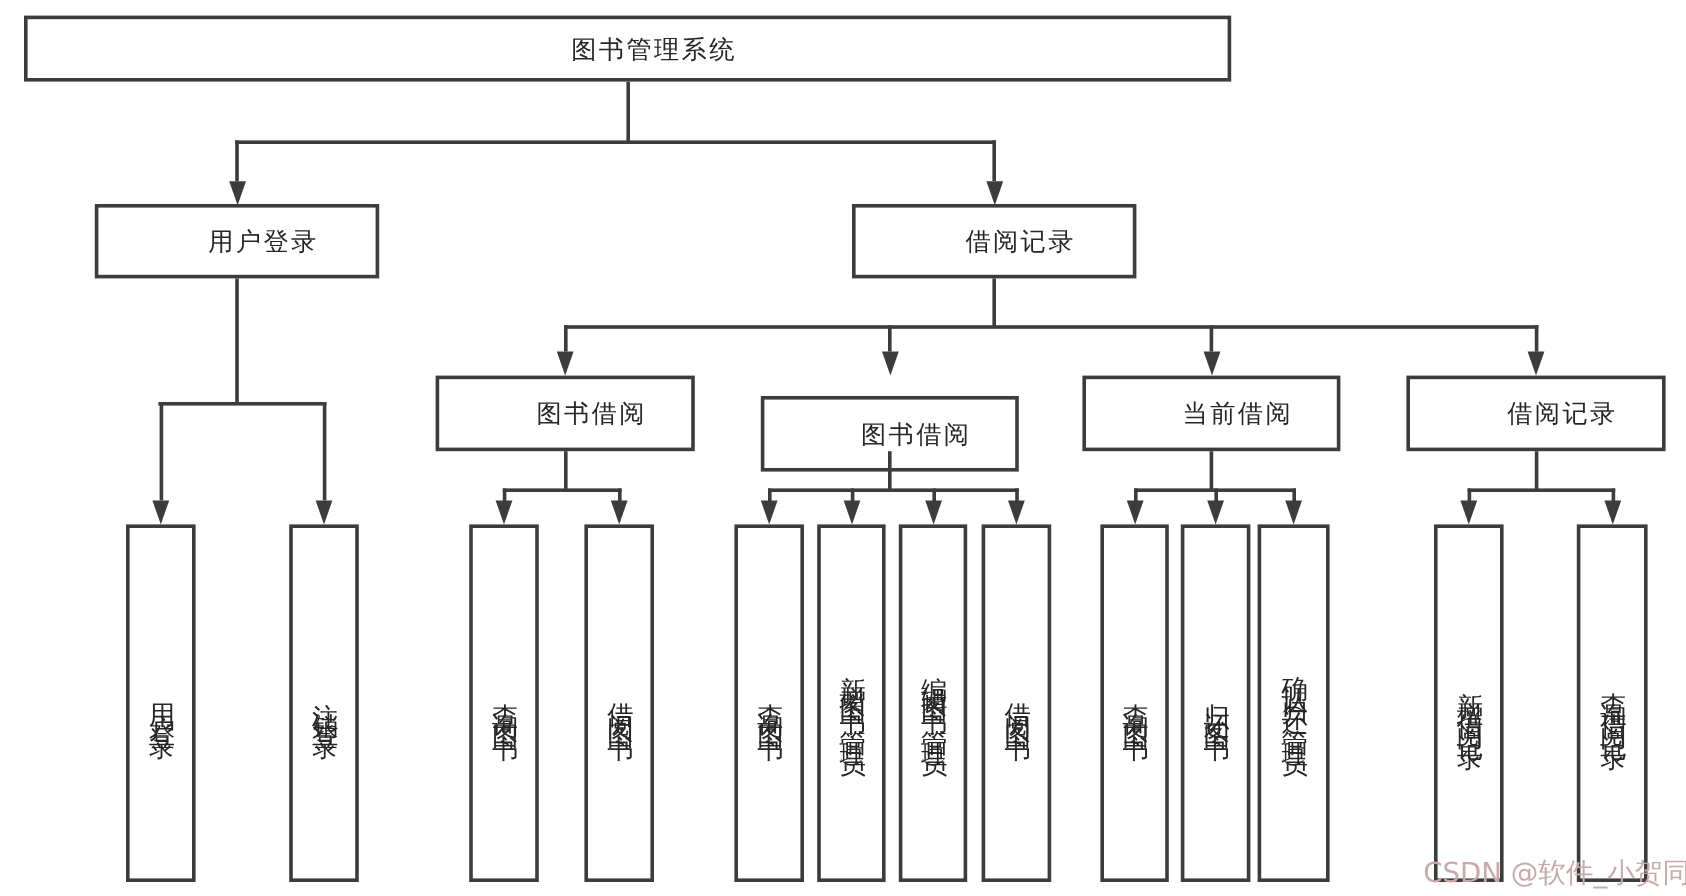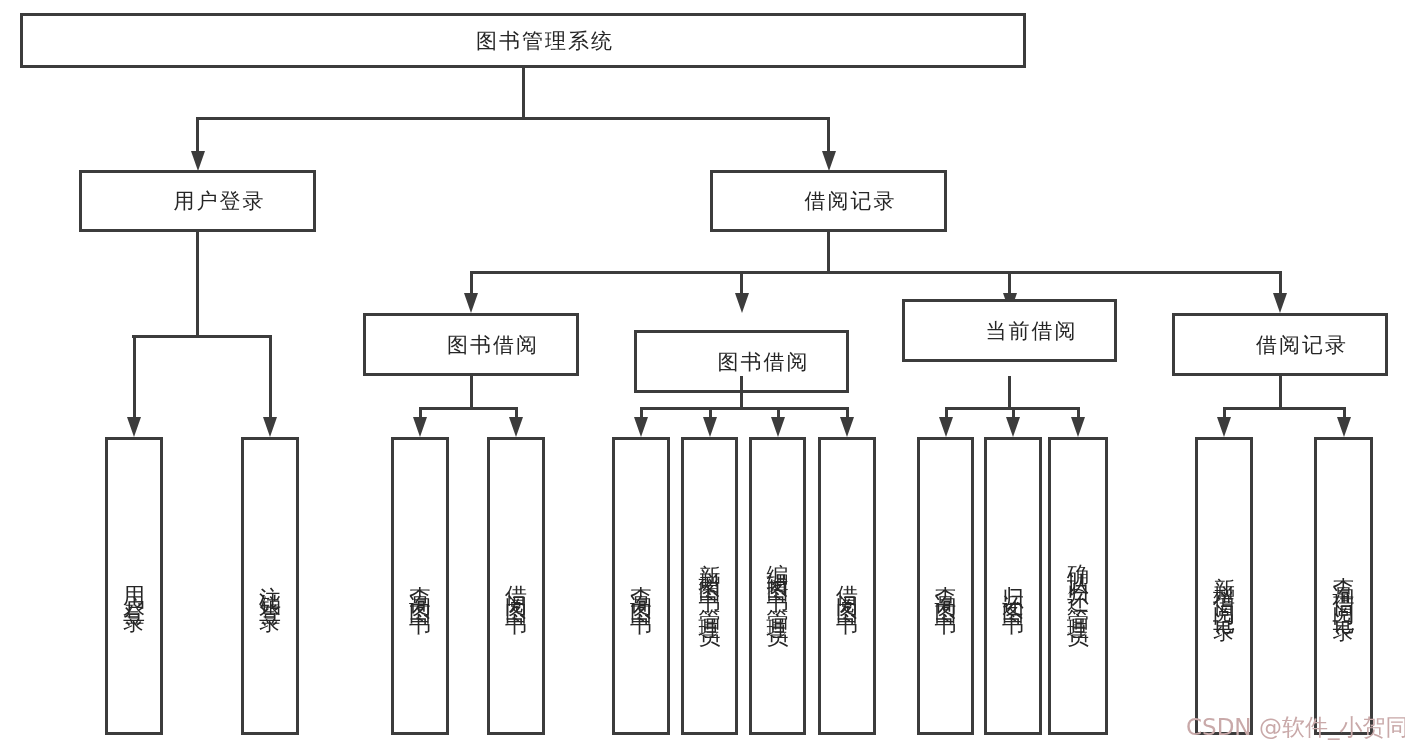--- a/index.html
+++ b/index.html
@@ -101,21 +101,21 @@
   <div class="arr" style="left:1002.5px;top:293px;"></div>
   <div class="vline" style="left:1278.5px;top:271px;height:22px;"></div>
   <div class="arr" style="left:1273px;top:293px;"></div>
 
   <div class="hbox" style="left:363px;top:313px;width:216px;height:63px;">
     <span class="hlabel">图书借阅</span>
   </div>
   <div class="hbox" style="left:634px;top:330px;width:215px;height:63px;">
     <span class="hlabel">图书借阅</span>
   </div>
-  <div class="hbox" style="left:902px;top:299px;width:215px;height:63px;">
+  <div class="hbox" style="left:902px;top:313px;width:215px;height:63px;">
     <span class="hlabel">当前借阅</span>
   </div>
   <div class="hbox" style="left:1172px;top:313px;width:216px;height:63px;">
     <span class="hlabel">借阅记录</span>
   </div>
 
   <div class="vline" style="left:469.5px;top:376px;height:33px;"></div>
   <div class="hline" style="left:418.5px;top:407px;width:99px;"></div>
   <div class="vline" style="left:418.5px;top:407px;height:11px;"></div>
   <div class="arr" style="left:413px;top:417px;"></div>

